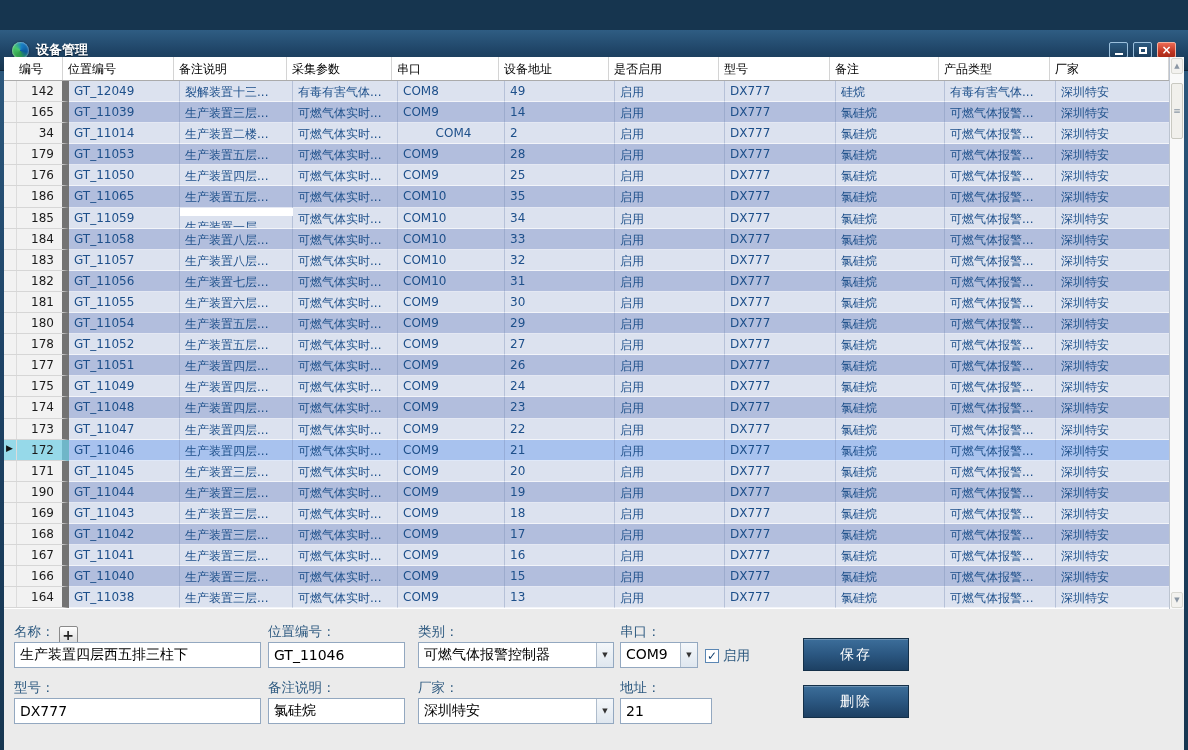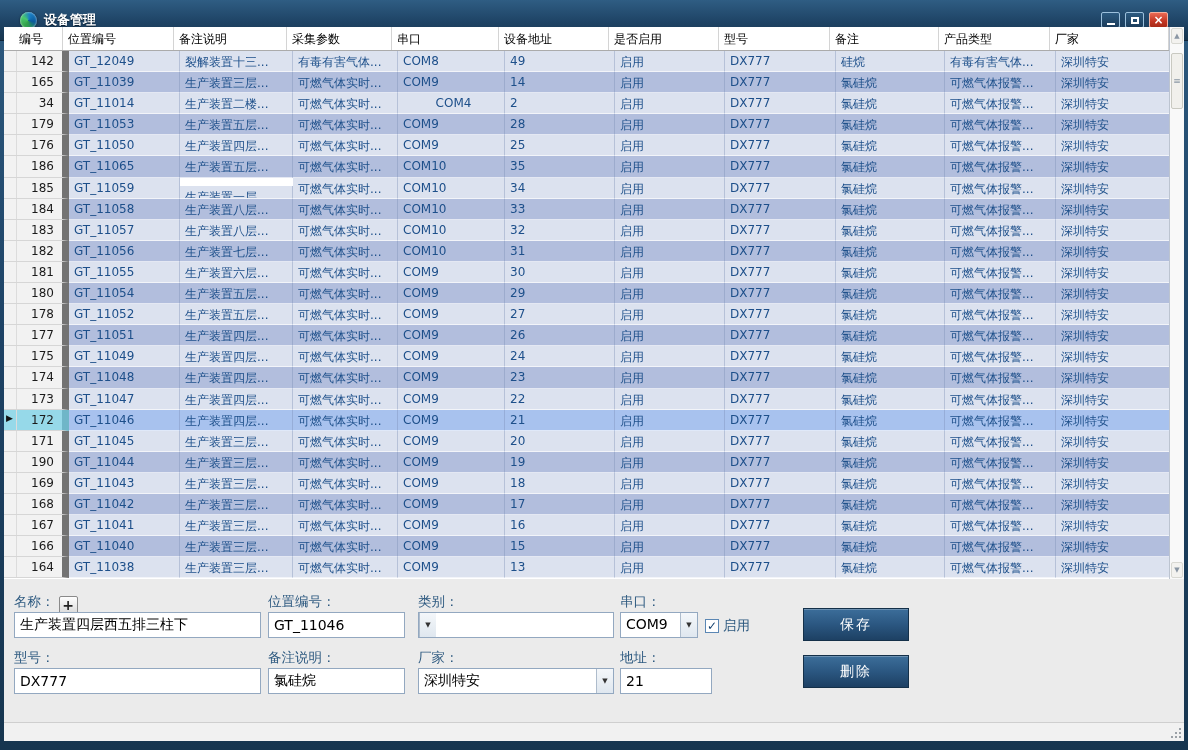--- a/index.html
+++ b/index.html
@@ -3,23 +3,23 @@
 <meta charset="utf-8">
 <style>
   * { margin:0; padding:0; box-sizing:border-box; }
   html,body { width:1188px; height:750px; }
   body { font-family:"DejaVu Sans","Liberation Sans",sans-serif; background:#16354f; overflow:hidden; }
 
   .window { position:relative; width:1188px; height:750px;
     background:linear-gradient(180deg,#2d5a7f 0%,#1d4265 45%,#16354f 100%); }
 
   
-  .title-bar { height:41px; display:flex; align-items:center; padding:0 16px;
+  .title-bar { height:41px; display:flex; align-items:center; padding:0 8px;
     background:linear-gradient(180deg,#2f5d83 0%,#1e4365 55%,#17364f 100%);
-    border-bottom:1px solid #0e2337; }
+    border-bottom:1px solid #0e2337;margin-top:30px; }
   .app-icon { width:17px; height:17px; border-radius:50%; margin:0 7px 0 4px;
     background:conic-gradient(from 210deg,#34a14b,#49c86d 25%,#1a7fc4 45%,#0b5a9d 70%,#2b9655 90%,#34a14b);
     box-shadow:inset 0 0 2px rgba(255,255,255,.8), 0 0 2px rgba(0,0,0,.6); }
   .title-text { color:#ffffff; font-size:13px; font-weight:bold; text-shadow:0 1px 1px #0a1c2c; }
   .win-controls { margin-left:auto; display:flex; gap:5px; align-items:center; padding-right:4px; }
   .wc { width:19px; height:16px; border:1px solid #9cc0dc; border-radius:2px;
     background:linear-gradient(180deg,#2c5a80,#1b3d5c); color:#fff; font-size:10px;
     display:flex; align-items:center; justify-content:center; line-height:1; cursor:pointer; }
   .wc.min span { display:block; width:8px; height:2px; background:#fff; margin-top:7px; }
   .wc.max span { display:block; width:8px; height:7px; border:2px solid #fff; }
@@ -519,20 +519,21 @@
       <div class="fld" style="left:10px; top:12px;">
         <span class="flabel">名称：</span><span class="addbtn">+</span>
       </div>
       <input class="tinput fld" style="left: 10px; top: 33px; width: 247px;" value="生产装置四层西五排三柱下">
 
       <div class="fld flabel" style="left:264px; top:14px;">位置编号：</div>
       <input class="tinput fld" style="left: 264px; top: 33px; width: 137px;" value="GT_11046">
 
       <div class="fld flabel" style="left:414px; top:14px;">类别：</div>
       <div class="combo fld" style="left:414px; top:33px; width:196px;">
+        <span class="cval">可燃气体报警控制器</span>
         <span class="cbtn">▼</span>
       </div>
 
       <div class="fld flabel" style="left:616px; top:14px;">串口：</div>
       <div class="combo fld" style="left:616px; top:33px; width:78px;">
         <span class="cval">COM9</span>
         <span class="cbtn">▼</span>
       </div>
 
       <div class="chkwrap" style="left:701px; top:38px;">

